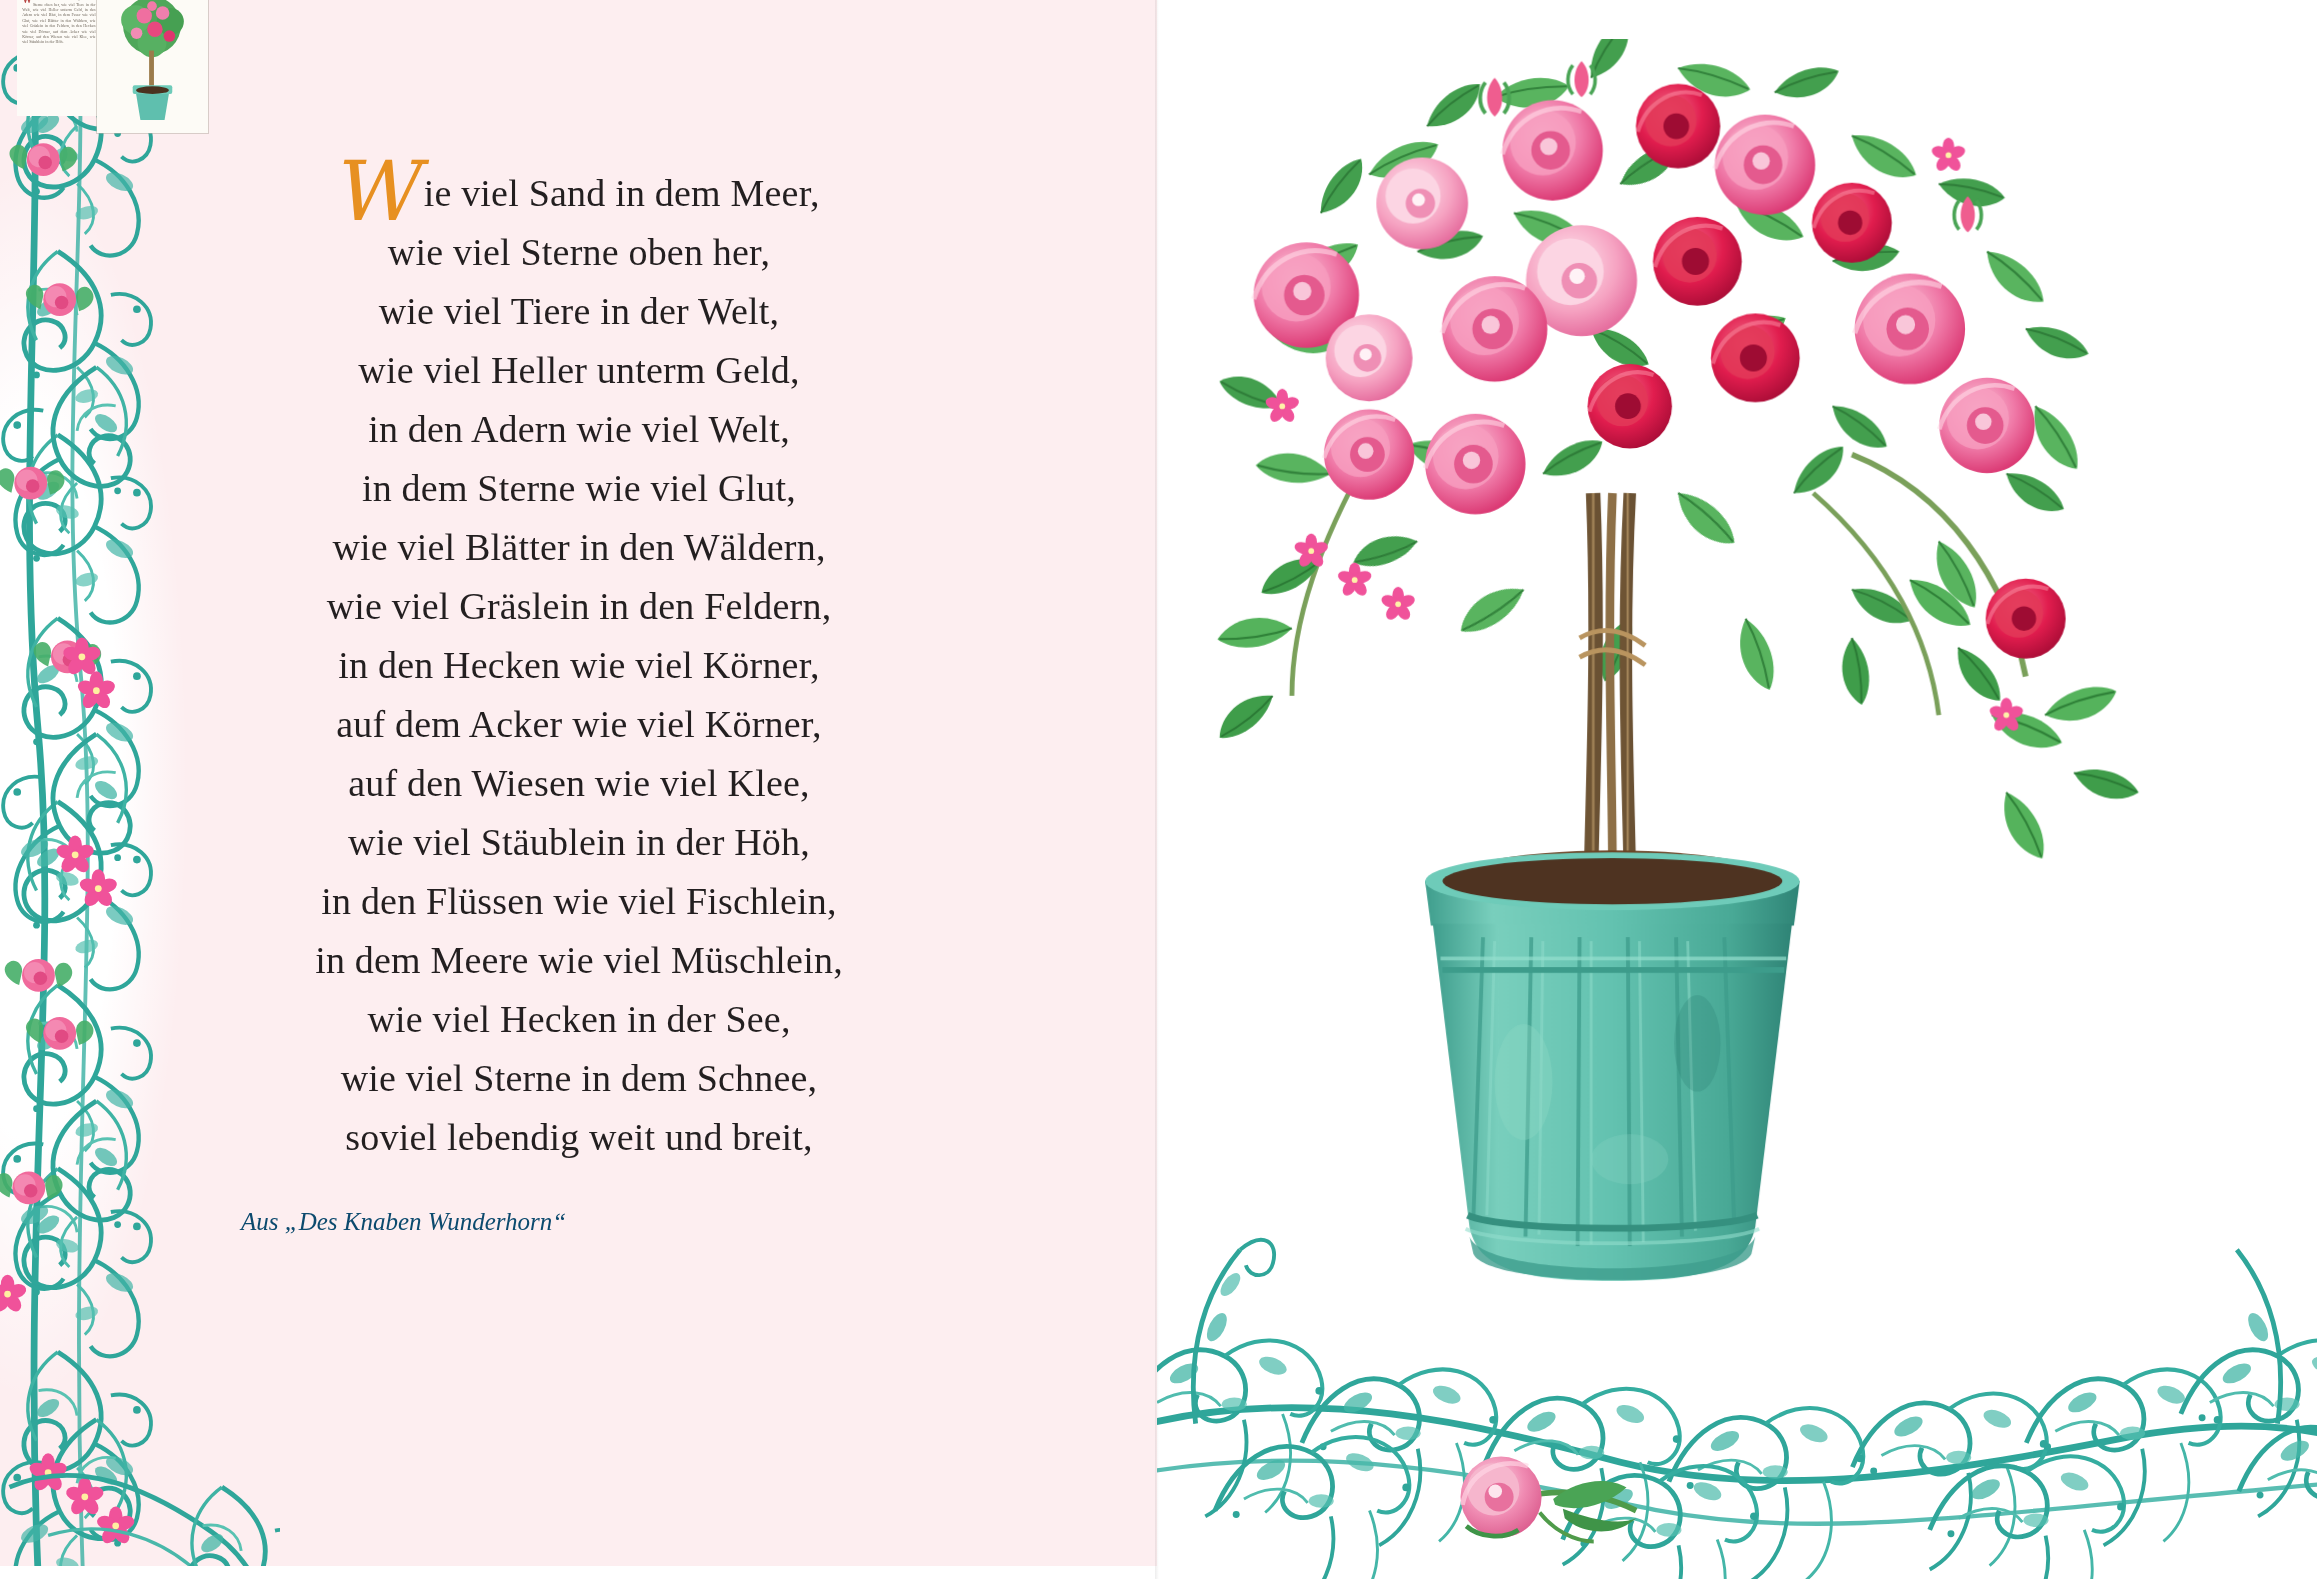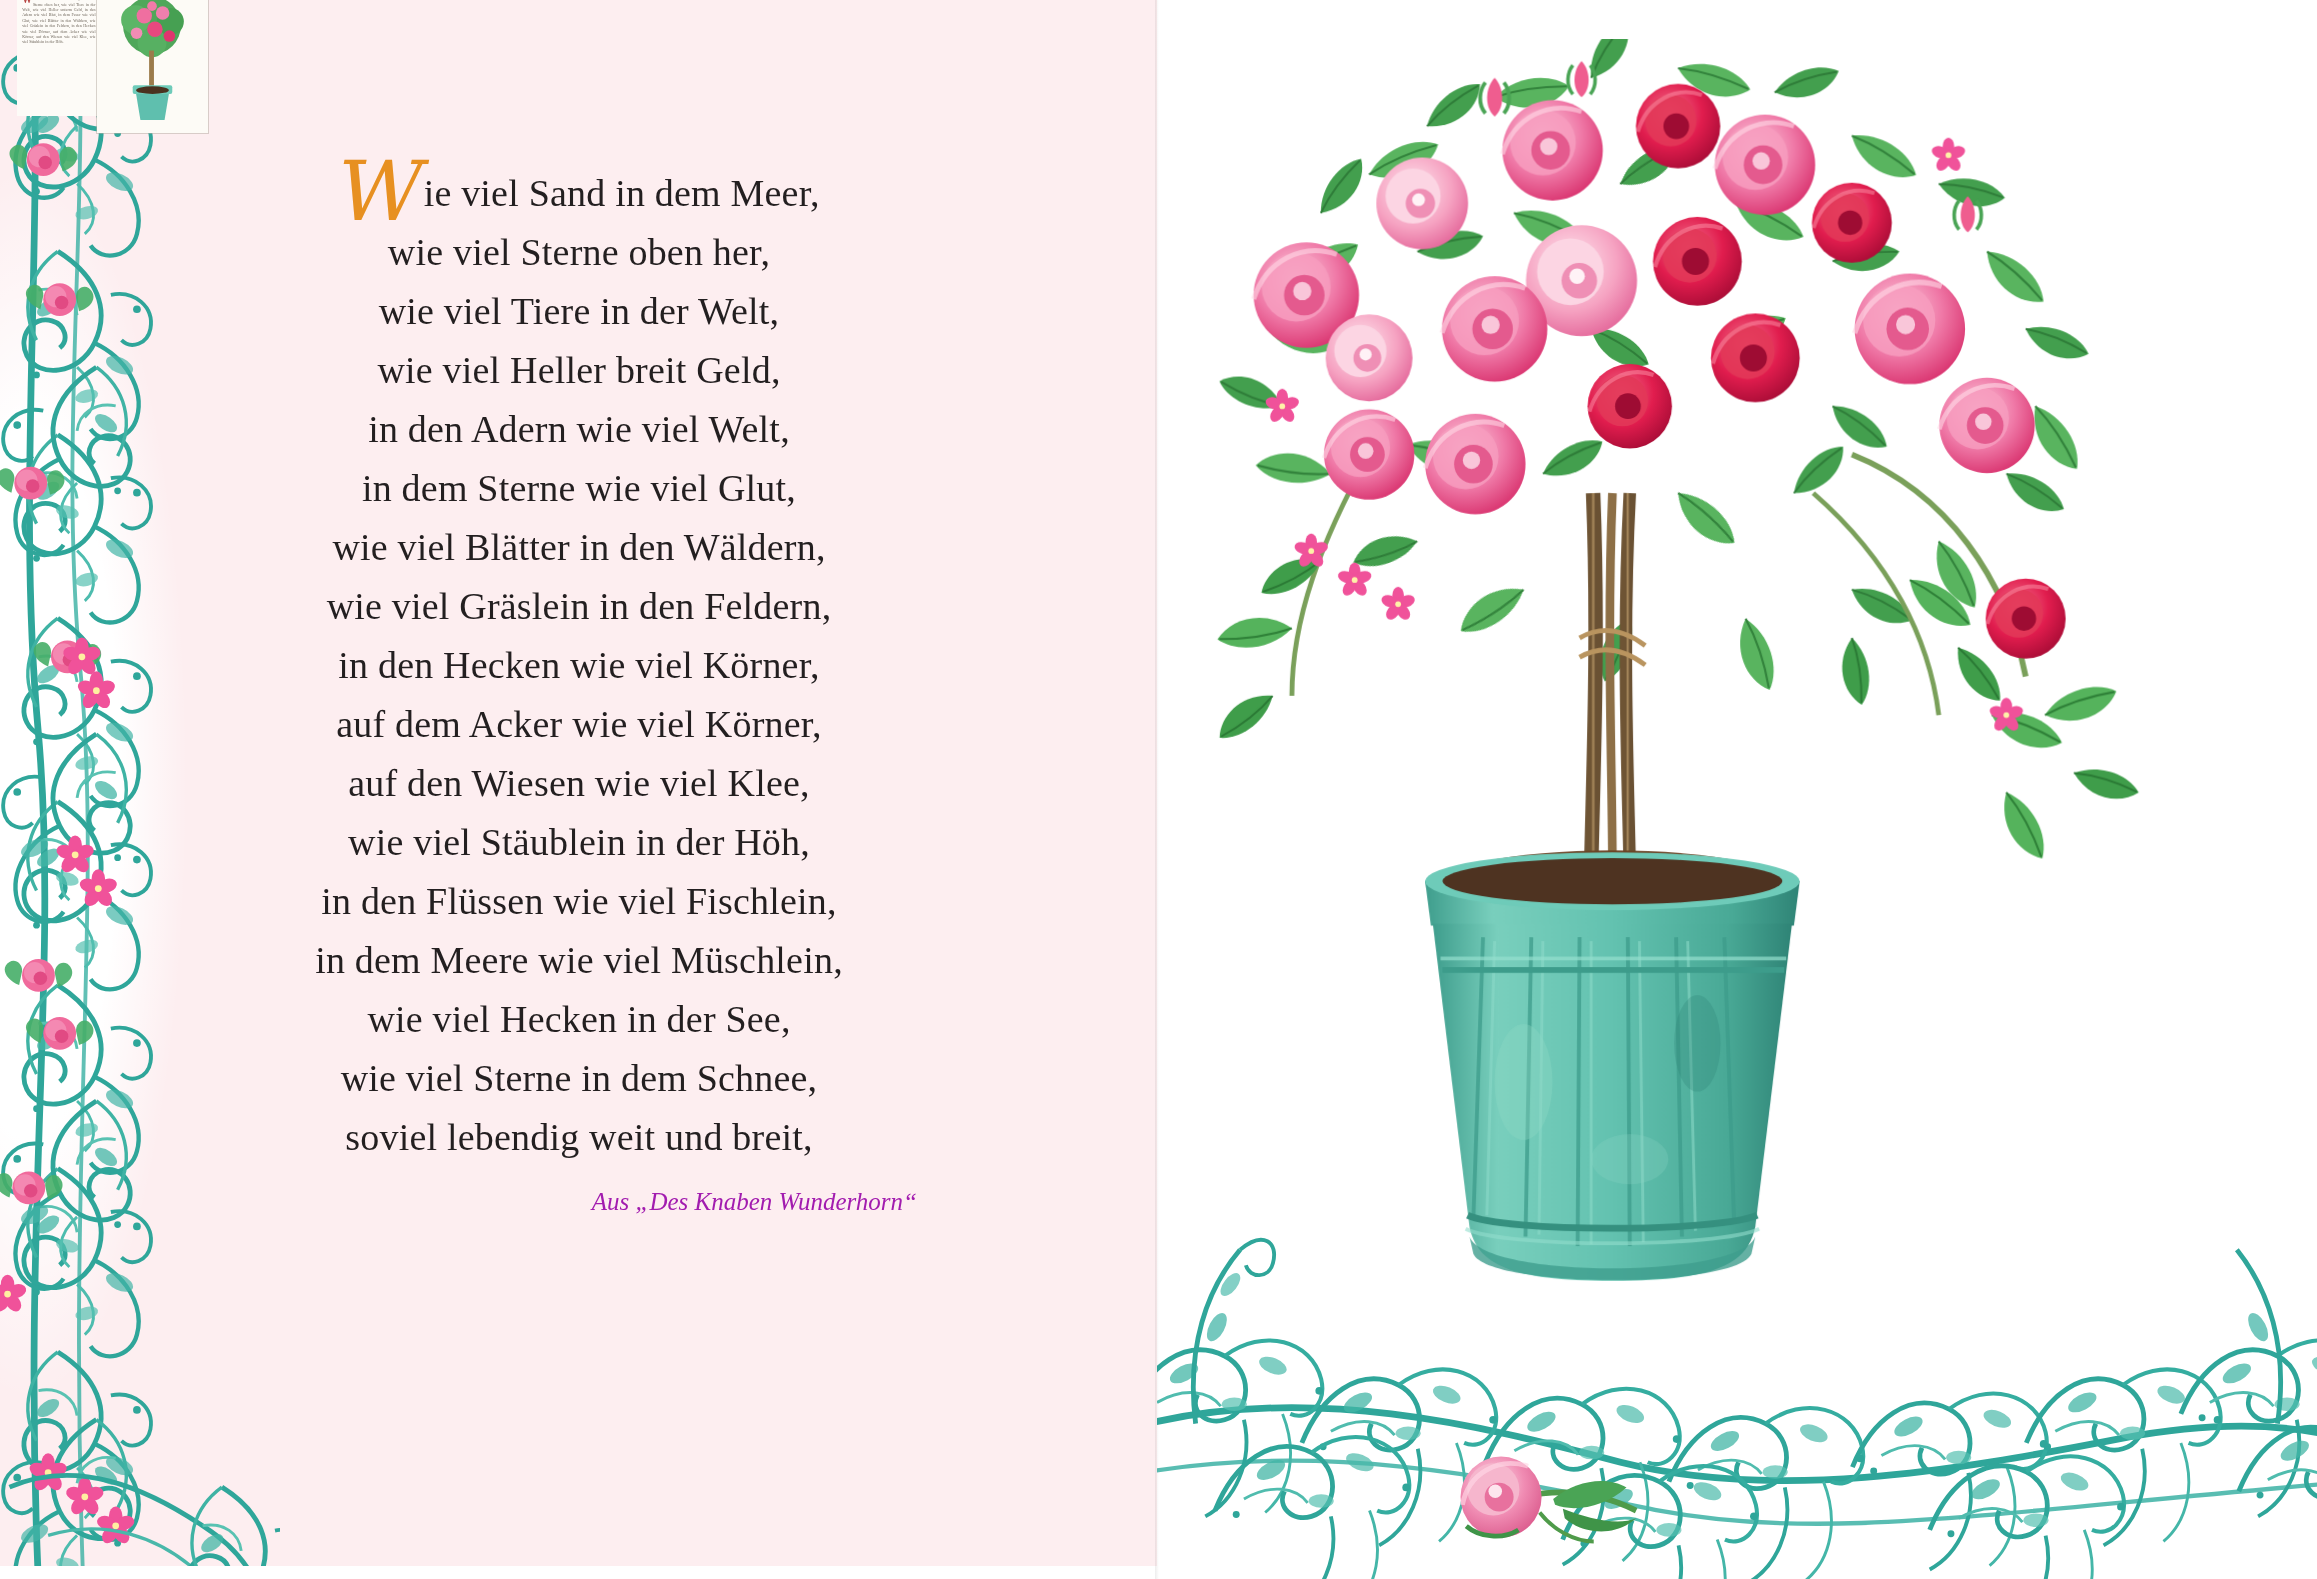--- a/index.html
+++ b/index.html
@@ -109,26 +109,26 @@
     font-family: "DejaVu Serif", serif;
     font-style: italic;
     font-size: 83px;
     line-height: 0;
     color: #e79021;
     vertical-align: -13.5px;
     margin-right: 1.9px;
     letter-spacing: -1.9px;
   }
   .attribution {
-    margin-top: 21px;
+    margin-top: 41px;
     font-family: "Liberation Serif", serif;
     font-style: italic;
     font-size: 25px;
-    color: #a21caf;
-    text-align: right;
+    color: #0c4a6e;
+    text-align: left;
   }
 
   
   .right-page {
     position: absolute;
     left: 1157px;
     top: 0;
     width: 1161px;
     height: 1580px;
     background: #ffffff;
@@ -343,21 +343,21 @@
           <rect x="37" y="106" width="41" height="9" rx="2" fill="#6ecbb9"></rect>
           <ellipse cx="57.5" cy="111" rx="17" ry="4" fill="#4a3220"></ellipse>
         </svg>
       </div>
     </div>
 
     <div class="poem">
       <div class="poem-line first"><span class="dropcap">W</span><span>ie viel Sand in dem Meer,</span></div>
       <div class="poem-line">wie viel Sterne oben her,</div>
       <div class="poem-line">wie viel Tiere in der Welt,</div>
-      <div class="poem-line">wie viel Heller breit Geld,</div>
+      <div class="poem-line">wie viel Heller unterm Geld,</div>
       <div class="poem-line">in den Adern wie viel Welt,</div>
       <div class="poem-line">in dem Sterne wie viel Glut,</div>
       <div class="poem-line">wie viel Blätter in den Wäldern,</div>
       <div class="poem-line">wie viel Gräslein in den Feldern,</div>
       <div class="poem-line">in den Hecken wie viel Körner,</div>
       <div class="poem-line">auf dem Acker wie viel Körner,</div>
       <div class="poem-line">auf den Wiesen wie viel Klee,</div>
       <div class="poem-line">wie viel Stäublein in der Höh,</div>
       <div class="poem-line">in den Flüssen wie viel Fischlein,</div>
       <div class="poem-line">in dem Meere wie viel Müschlein,</div>

